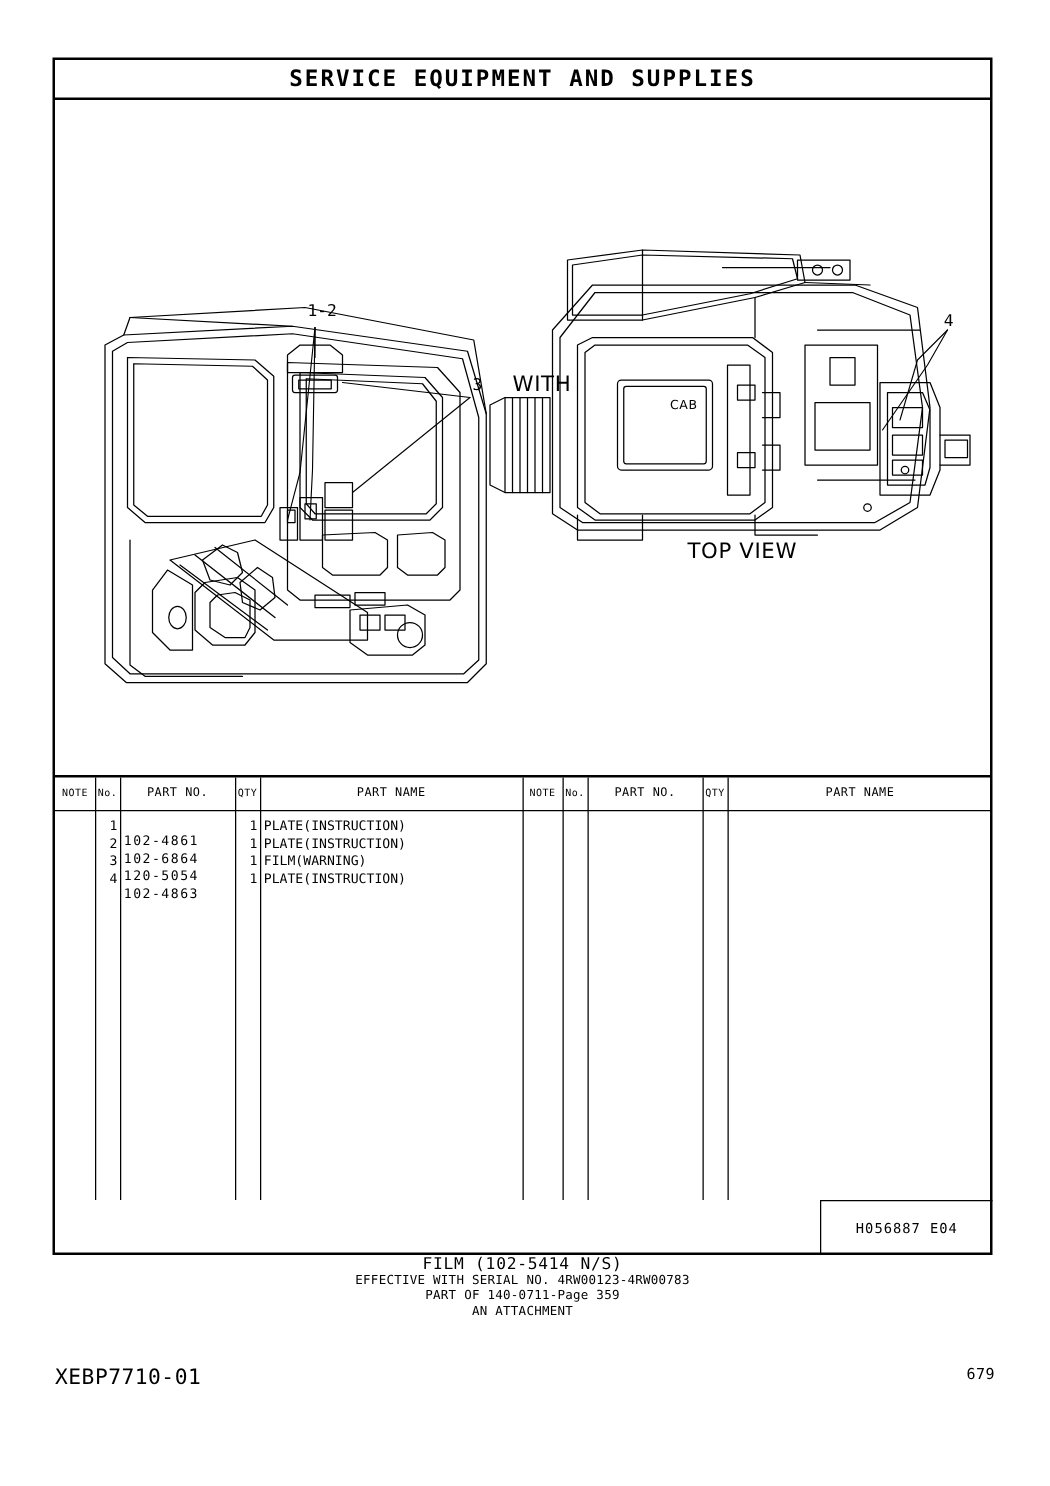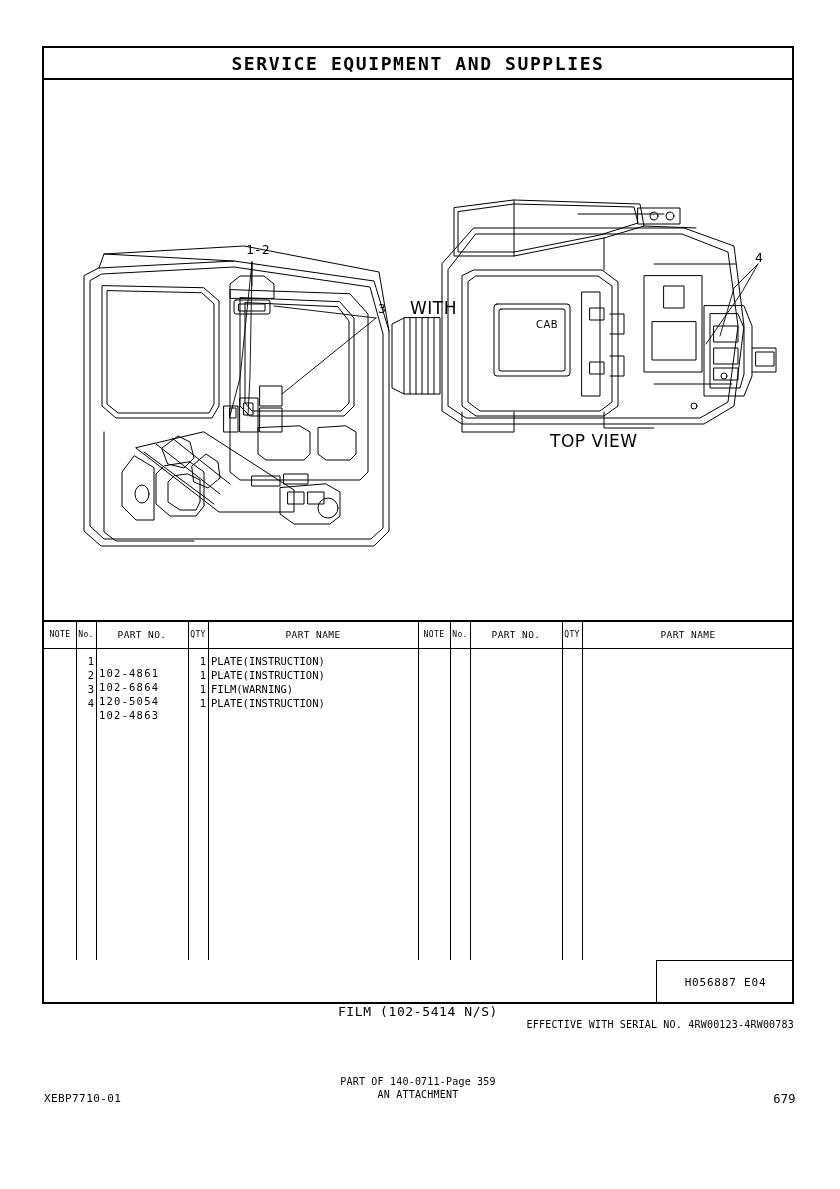--- a/index.html
+++ b/index.html
@@ -184,31 +184,31 @@
   .caption {
     position: absolute;
     left: 42px;
     top: 1006px;
     width: 752px;
     text-align: center;
     font-family: "DejaVu Sans Mono", monospace;
     line-height: 12.5px;
   }
   .caption .c1 { font-size: 13px; letter-spacing: 0.6px; }
-  .caption .c2 { font-size: 10px; letter-spacing: 0.2px; text-align: right; }
-  .caption .c3 { font-size: 10px; letter-spacing: 0.2px; margin-top: 45px; }
+  .caption .c2 { font-size: 10px; letter-spacing: 0.2px; }
+  .caption .c3 { font-size: 10px; letter-spacing: 0.2px; }
   .caption .c4 { font-size: 10px; letter-spacing: 0.2px; }
 
   
   .footer-left {
     position: absolute;
     left: 44px;
     top: 1092px;
     font-family: "DejaVu Sans Mono", monospace;
-    font-size: 11px;
+    font-size: 17px;
     letter-spacing: 0.4px;
     text-align: center;
   }
   .footer-right {
     position: absolute;
     right: 44px;
     top: 1092px;
     font-family: "DejaVu Sans Mono", monospace;
     font-size: 12px;
     letter-spacing: 0.4px;

